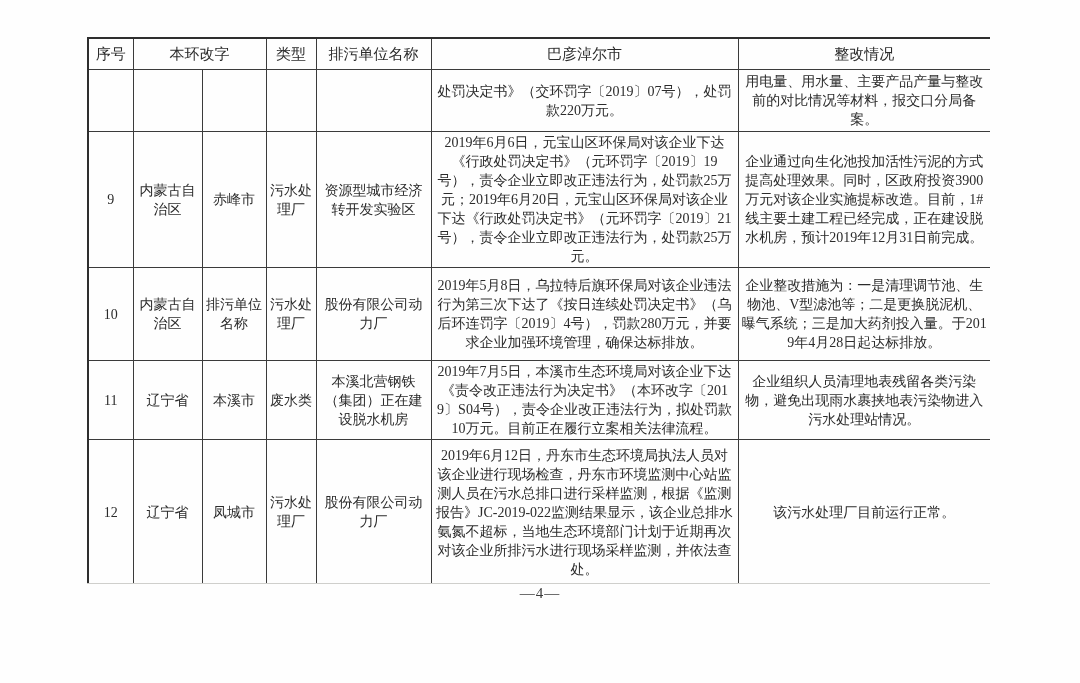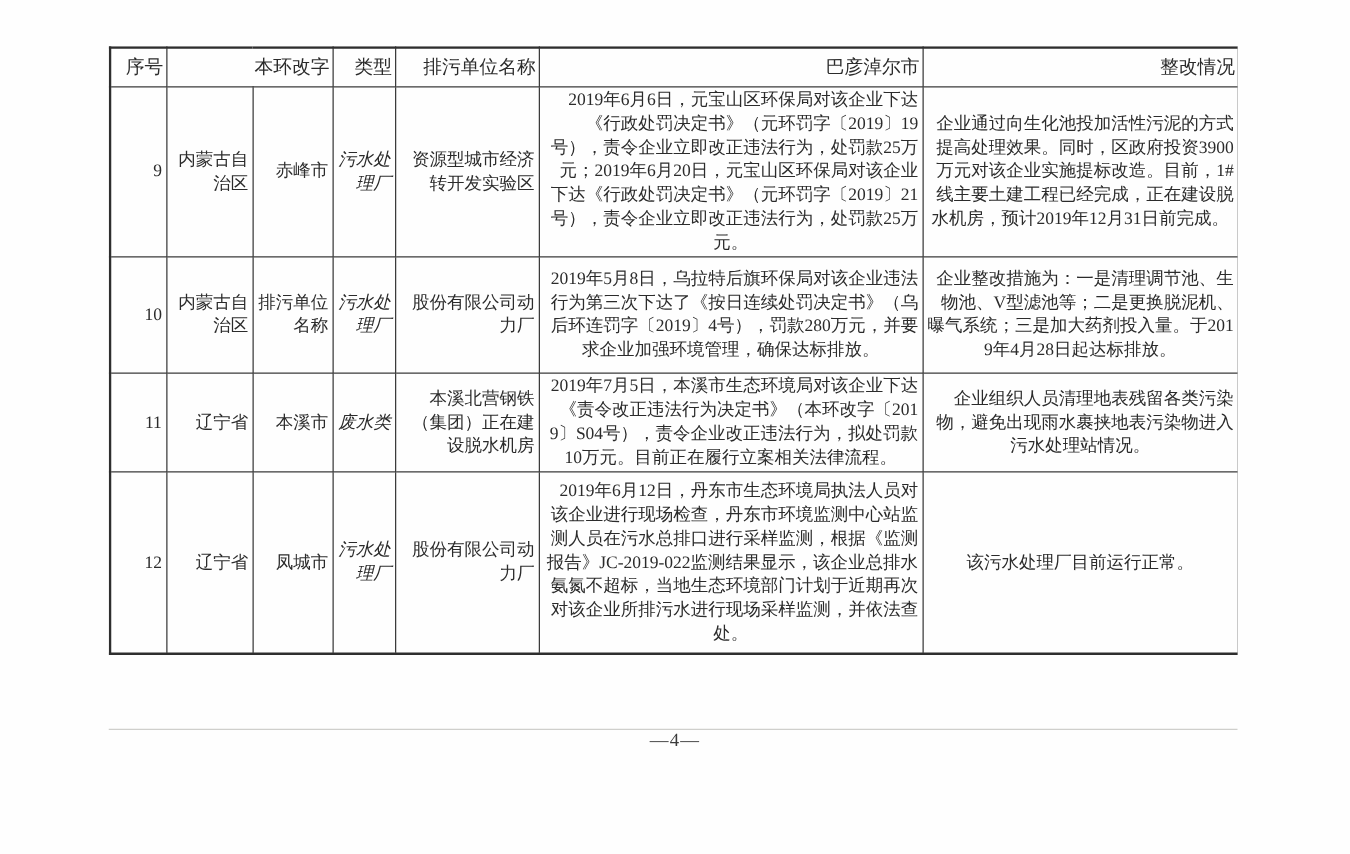--- a/index.html
+++ b/index.html
@@ -20,40 +20,40 @@
   table.doc{
     border-collapse:collapse;
     table-layout:fixed;
     width:903px;
     background:#fefefe;
   }
   table.doc td, table.doc th{
     border:1px solid #3b3b3b;
     font-weight:normal;
     vertical-align:middle;
-    text-align:right;
+    text-align:center;
     font-size:14px;
     line-height:19px;
     padding:1px 3px;
     color:#2b2b2b;
     word-break:break-all;
   }
   table.doc{border:2px solid #2e2e2e;}
   tr.rh th{font-size:15px;height:26px;line-height:18px;padding:2px 2px;}
   tr.r0 td{height:59px;}
   tr.r1 td{height:124px;}
   tr.r2 td{height:90px;}
   tr.r3 td{height:75px;}
   tr.r4 td{height:142px;}
   td.longtext{
     text-align:justify;
     text-align-last:center;
     padding:2px 6px;
   }
-  td.typecell{padding:1px 7px;font-style:italic;}
+  td.typecell{padding:1px 7px;}
   td.regcell{padding:1px 9px;}
   .footer{
     position:absolute;left:0;top:585px;width:1080px;
     text-align:center;font-size:15px;color:#3a3a3a;
     letter-spacing:1px;
   }
 </style>
 </head>
 <body>
 
@@ -74,20 +74,29 @@
       <tbody>
           <tr class="rh">
         <th>序号</th>
         <th colspan="2">本环改字</th>
         <th>类型</th>
         <th>排污单位名称</th>
         <th>巴彦淖尔市</th>
         <th>整改情况</th>
       </tr>
 
+      <tr class="r0">
+        <td></td>
+        <td class="regcell"></td>
+        <td class="regcell"></td>
+        <td class="typecell"></td>
+        <td></td>
+        <td class="longtext">处罚决定书》（交环罚字〔2019〕07号），处罚款220万元。</td>
+        <td class="longtext">用电量、用水量、主要产品产量与整改前的对比情况等材料，报交口分局备案。</td>
+      </tr>
 
       <tr class="r1">
         <td>9</td>
         <td class="regcell">内蒙古自治区</td>
         <td class="regcell">赤峰市</td>
         <td class="typecell">污水处理厂</td>
         <td>资源型城市经济转开发实验区</td>
         <td class="longtext">2019年6月6日，元宝山区环保局对该企业下达《行政处罚决定书》（元环罚字〔2019〕19号），责令企业立即改正违法行为，处罚款25万元；2019年6月20日，元宝山区环保局对该企业下达《行政处罚决定书》（元环罚字〔2019〕21号），责令企业立即改正违法行为，处罚款25万元。</td>
         <td class="longtext">企业通过向生化池投加活性污泥的方式提高处理效果。同时，区政府投资3900万元对该企业实施提标改造。目前，1#线主要土建工程已经完成，正在建设脱水机房，预计2019年12月31日前完成。</td>
       </tr>

